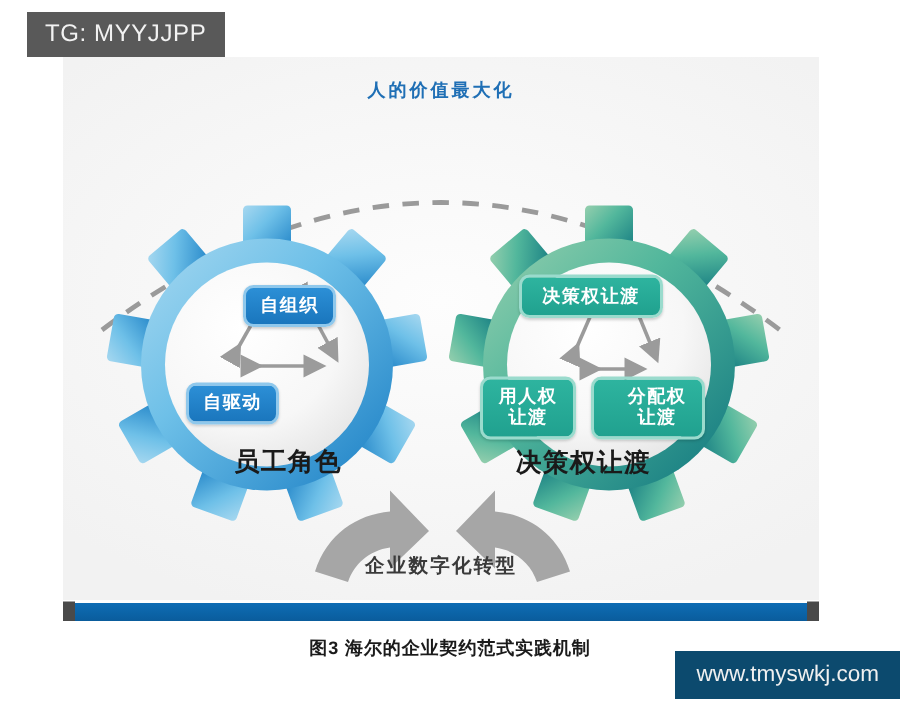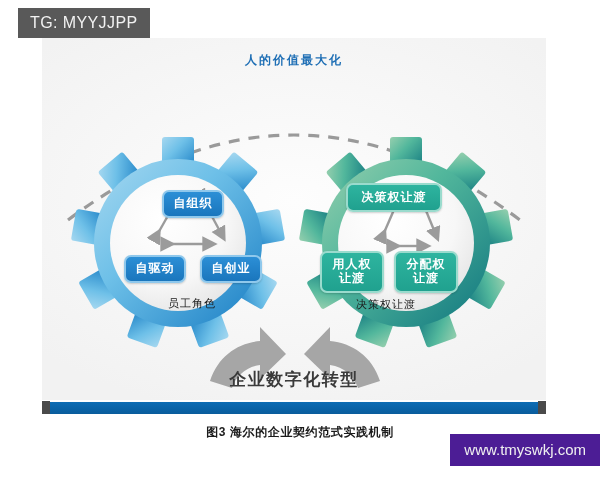--- a/index.html
+++ b/index.html
@@ -40,21 +40,21 @@
     z-index: 40;
   }
 
   
   .watermark {
     position: absolute;
     right: 0px;
     bottom: 14px;
     height: 32px;
     padding: 0 14px;
-    background: #4c1d95;
+    background: #0c4a6e;
     color: #f0f0f0;
     font-size: 15px;
     line-height: 32px;
     white-space: nowrap;
     z-index: 40;
   }
 
   
   .panel {
     position: absolute;
@@ -117,35 +117,35 @@
   }
   .chip.teal {
     background: linear-gradient(180deg, #2eb49f 0%, #20a18f 100%);
     border: 2px solid #9adbcd;
   }
 
   .role-label {
     position: absolute;
     z-index: 20;
     color: #1a1a1a;
-    font-size: 11px;
-    font-weight: normal;
+    font-size: 17px;
+    font-weight: bold;
     letter-spacing: 1px;
     text-align: center;
     white-space: nowrap;
   }
 
   .bottom-label {
     position: absolute;
     z-index: 20;
     width: 100%;
     left: 0;
     text-align: center;
     color: #3a3a3a;
-    font-size: 17px;
+    font-size: 13px;
     font-weight: bold;
     letter-spacing: 1.5px;
   }
 
   
   .divider-wrap {
     position: absolute;
     left: 42px;
     top: 400px;
     width: 504px;
@@ -310,27 +310,26 @@
       <g fill="#a6a6a6">
         <path d="M 168 343 C 176 318 196 305 218 303 L 218 289 L 244 316 L 218 341 L 218 327
                  C 204 329 194 338 190 350 Z"></path>
         <path d="M 338 343 C 330 318 310 305 288 303 L 288 289 L 262 316 L 288 341 L 288 327
                  C 302 329 312 338 316 350 Z"></path>
       </g>
     </svg>
 
     <div class="chip blue" style="left:120px; top:152px; width:58px; height:24px;">自组织</div>
     <div class="chip blue" style="left:82px; top:217px; width:58px; height:24px;">自驱动</div>
-    <div class="chip blue" style="left:158px; top:217px; width:58px; height:24px;">自创业</div>
     <div class="role-label" style="left:108px; top:258px; width:84px;">员工角色</div>
 
     <div class="chip teal" style="left:304px; top:145px; width:92px; height:25px;">决策权让渡</div>
     <div class="chip teal" style="left:278px; top:213px; width:60px; height:38px; white-space:pre-line;">用人权
 让渡</div>
-    <div class="chip teal" style="left:352px; top:213px; width:60px; height:38px; white-space:pre-line;">分配权
+    <div class="chip teal" style="left:352px; top:213px; width:60px; height:38px; white-space:pre-line;padding-left:12px;">分配权
 让渡</div>
     <div class="role-label" style="left:302px; top:259px; width:84px;">决策权让渡</div>
 
     <div class="bottom-label" style="top:330px;">企业数字化转型</div>
   </div>
 
   <div class="divider-wrap">
     <div class="divider-bar"></div>
     <div class="divider-cap left"></div>
     <div class="divider-cap right"></div>

